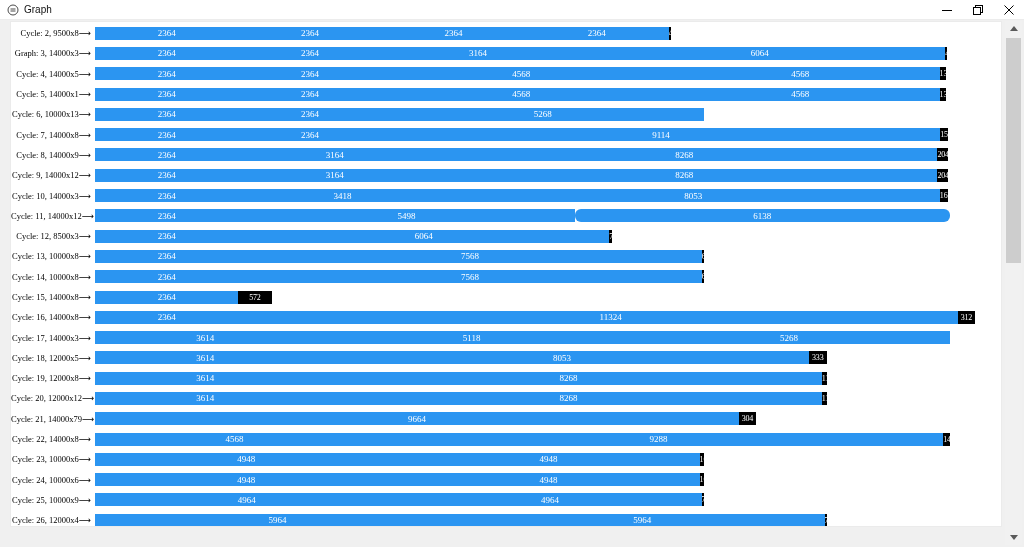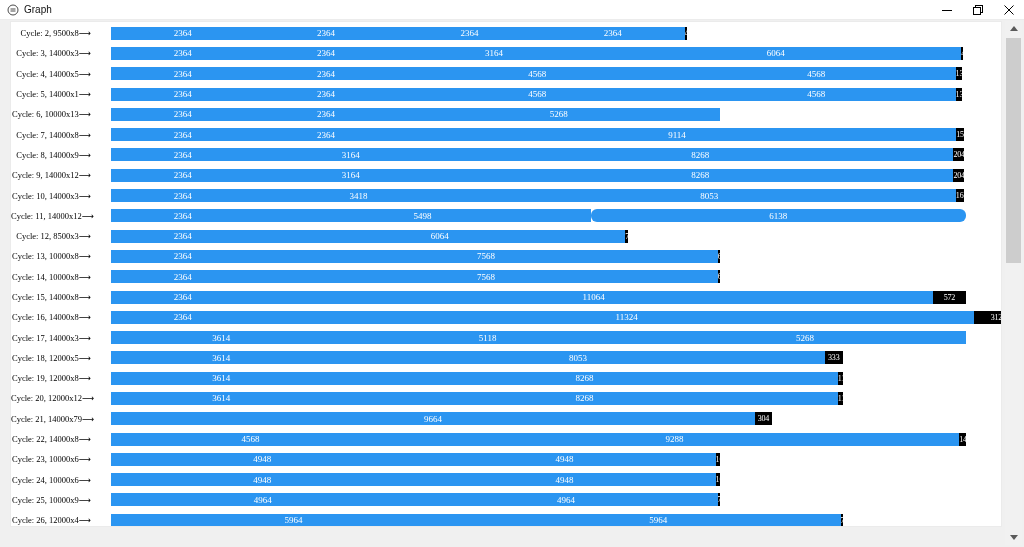--- a/index.html
+++ b/index.html
@@ -19,21 +19,21 @@
   .win-btn{width:31px;height:19px;display:flex;align-items:center;justify-content:center;}
   .win-btn svg{display:block;}
   
   .chart-panel{
     position:absolute;left:10px;top:21px;right:22px;bottom:20px;
     background:#ffffff;border:1px solid #ebebeb;overflow:hidden;
   }
   .rows{padding-top:1px;}
   .row{height:20.3px;display:flex;align-items:center;}
   .row-label{
-    width:80px;flex:none;text-align:right;padding-right:20px;
+    width:80px;flex:none;text-align:right;padding-right:4px;
     font-family:"Liberation Serif",serif;font-size:8.5px;color:#000;
     white-space:nowrap;overflow:hidden;
   }
   .bar{display:flex;gap:0;height:13px;align-items:stretch;}
   .seg{
     background:#2b95f1;color:#ffffff;flex:none;
     font-family:"Liberation Serif",serif;font-size:9px;
     display:flex;align-items:center;justify-content:safe center;
     overflow:hidden;white-space:nowrap;
   }
@@ -86,21 +86,21 @@
           <div class="row-label">Cycle: 2, 9500x8⟶</div>
           <div class="bar">
             <div class="seg" style="width: 143.386px;">2364</div>
             <div class="seg" style="width: 143.386px;">2364</div>
             <div class="seg" style="width: 143.386px;">2364</div>
             <div class="seg" style="width: 143.386px;">2364</div>
             <div class="seg rem" style="width: 2px;">44</div>
           </div>
         </div>
         <div class="row">
-          <div class="row-label">Cycle: 3, 14000x3⟶</div>
+          <div class="row-label">Graph: 3, 14000x3⟶</div>
           <div class="bar">
             <div class="seg" style="width: 143.386px;">2364</div>
             <div class="seg" style="width: 143.386px;">2364</div>
             <div class="seg" style="width: 192.586px;">3164</div>
             <div class="seg" style="width: 370.936px;">6064</div>
             <div class="seg rem" style="width: 2px;">44</div>
           </div>
         </div>
         <div class="row">
           <div class="row-label">Cycle: 4, 14000x5⟶</div>
@@ -195,30 +195,29 @@
           <div class="bar">
             <div class="seg" style="width: 143.386px;">2364</div>
             <div class="seg" style="width: 463.432px;">7568</div>
             <div class="seg rem" style="width: 2.182px;">68</div>
           </div>
         </div>
         <div class="row">
           <div class="row-label">Cycle: 15, 14000x8⟶</div>
           <div class="bar">
             <div class="seg" style="width: 143.386px;">2364</div>
-            <div class="seg" style="width: 678.436px;">11064</div>
             <div class="seg rem" style="width: 33.178px;">572</div>
           </div>
         </div>
         <div class="row">
           <div class="row-label">Cycle: 16, 14000x8⟶</div>
           <div class="bar">
             <div class="seg" style="width: 143.386px;">2364</div>
             <div class="seg" style="width: 694.426px; padding-left: 25px;">11324</div>
-            <div class="seg rem" style="width: 17.188px; padding-left: 14px;">312</div>
+            <div class="seg rem" style="width: 17.188px;">312</div>
           </div>
         </div>
         <div class="row">
           <div class="row-label">Cycle: 17, 14000x3⟶</div>
           <div class="bar">
             <div class="seg" style="width: 220.261px;">3614</div>
             <div class="seg" style="width: 312.757px;">5118</div>
             <div class="seg" style="width: 321.982px;">5268</div>
           </div>
         </div>

